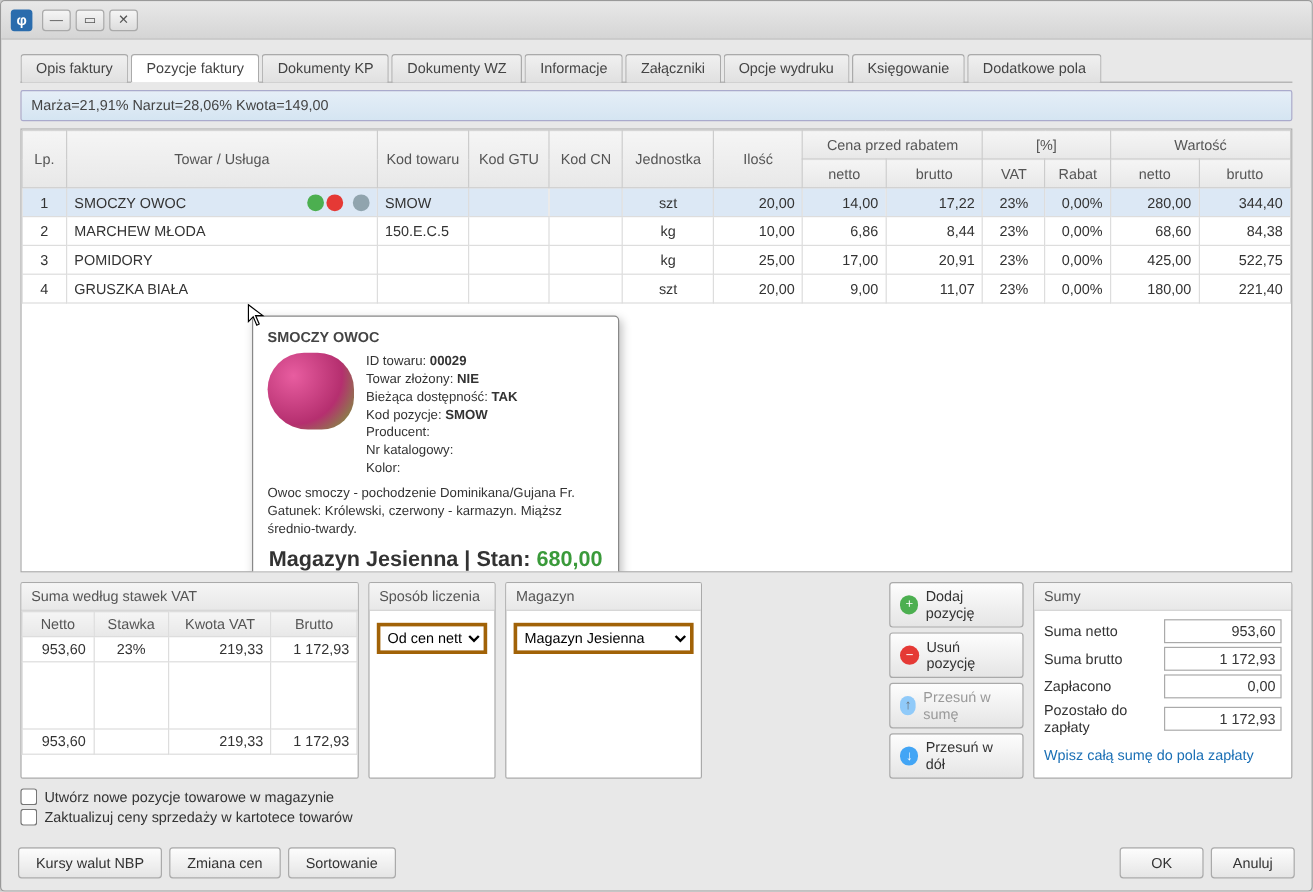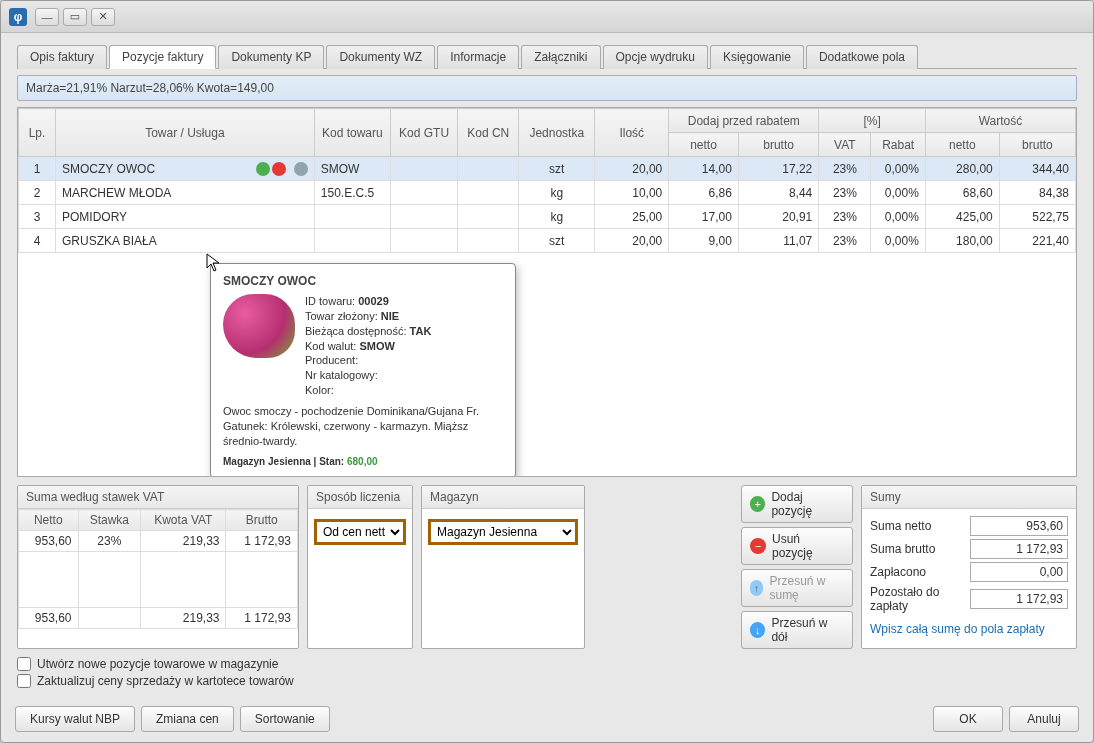--- a/index.html
+++ b/index.html
@@ -28,21 +28,21 @@
 .row-icons { float: right; display: inline-flex; gap: 2px; }
 .mini-icon { width: 14px; height: 14px; border-radius: 7px; display: inline-block; }
 .sep-icon { width: 4px; }
 .tooltip { position: absolute; left: 192px; top: 155px; width: 306px; background: #fff; border: 1px solid #888; border-radius: 4px; box-shadow: 2px 3px 8px rgba(0,0,0,0.25); padding: 10px 12px; z-index: 50; }
 .tooltip .tt-title { font-weight: bold; color: #444; margin-bottom: 6px; }
 .tt-body { display: flex; gap: 10px; margin-bottom: 6px; }
 .tt-img { width: 72px; height: 64px; background: radial-gradient(circle at 30% 30%, #e85da0, #b52f6f 60%, #7a9e3a 95%); border-radius: 36px 36px 32px 40px; flex-shrink: 0; }
 .tt-fields { font-size: 11px; color: #333; line-height: 1.35; }
 .tt-fields b { font-weight: bold; }
 .tt-desc { font-size: 11px; color: #333; line-height: 1.35; margin-top: 4px; }
-.tt-stock { margin-top: 8px; font-size: 10px; }
+.tt-stock { margin-top: 8px; font-size: 18px; text-align: center; }
 .tt-stock b { font-weight: bold; }
 .tt-stock .stock-val { color: #3a9a3a; font-weight: bold; }
 .panels { display: flex; gap: 8px; margin-top: 8px; }
 .panel { border: 1px solid #aaa; background: #fff; border-radius: 2px; }
 .panel-header { background: linear-gradient(#f5f5f5, #e8e8e8); border-bottom: 1px solid #ccc; padding: 4px 8px; font-size: 12px; color: #555; }
 .vat-panel { width: 282px; }
 .vat-panel table { width: 100%; border-collapse: collapse; }
 .vat-panel th, .vat-panel td { border: 1px solid #ddd; padding: 3px 6px; font-size: 12px; }
 .vat-panel th { background: linear-gradient(#f5f5f5, #e8e8e8); text-align: center; font-weight: normal; color: #555; }
 .vat-panel td { text-align: right; height: 20px; }
@@ -135,21 +135,21 @@
         </colgroup>
         <thead>
           <tr class="group-header">
             <th rowspan="2">Lp.</th>
             <th rowspan="2">Towar / Usługa</th>
             <th rowspan="2">Kod towaru</th>
             <th rowspan="2">Kod GTU</th>
             <th rowspan="2">Kod CN</th>
             <th rowspan="2">Jednostka</th>
             <th rowspan="2">Ilość</th>
-            <th colspan="2">Dodaj przed rabatem</th>
+            <th colspan="2">Cena przed rabatem</th>
             <th colspan="2">[%]</th>
             <th colspan="2">Wartość</th>
           </tr>
           <tr>
             <th>netto</th>
             <th>brutto</th>
             <th>VAT</th>
             <th>Rabat</th>
             <th>netto</th>
             <th>brutto</th>
@@ -231,21 +231,21 @@
       </div>
 
       <div class="tooltip">
         <div class="tt-title">SMOCZY OWOC</div>
         <div class="tt-body">
           <div class="tt-img"></div>
           <div class="tt-fields">
             <div><span>ID towaru:</span> <b>00029</b></div>
             <div><span>Towar złożony:</span> <b>NIE</b></div>
             <div><span>Bieżąca dostępność:</span> <b>TAK</b></div>
-            <div><span>Kod walut:</span> <b>SMOW</b></div>
+            <div><span>Kod pozycje:</span> <b>SMOW</b></div>
             <div>Producent:</div>
             <div>Nr katalogowy:</div>
             <div>Kolor:</div>
           </div>
         </div>
         <div class="tt-desc">Owoc smoczy - pochodzenie Dominikana/Gujana Fr. Gatunek: Królewski, czerwony - karmazyn. Miąższ średnio-twardy.</div>
         <div class="tt-stock">
           <b>Magazyn Jesienna | Stan:</b> <span class="stock-val">680,00</span>
         </div>
       </div>

